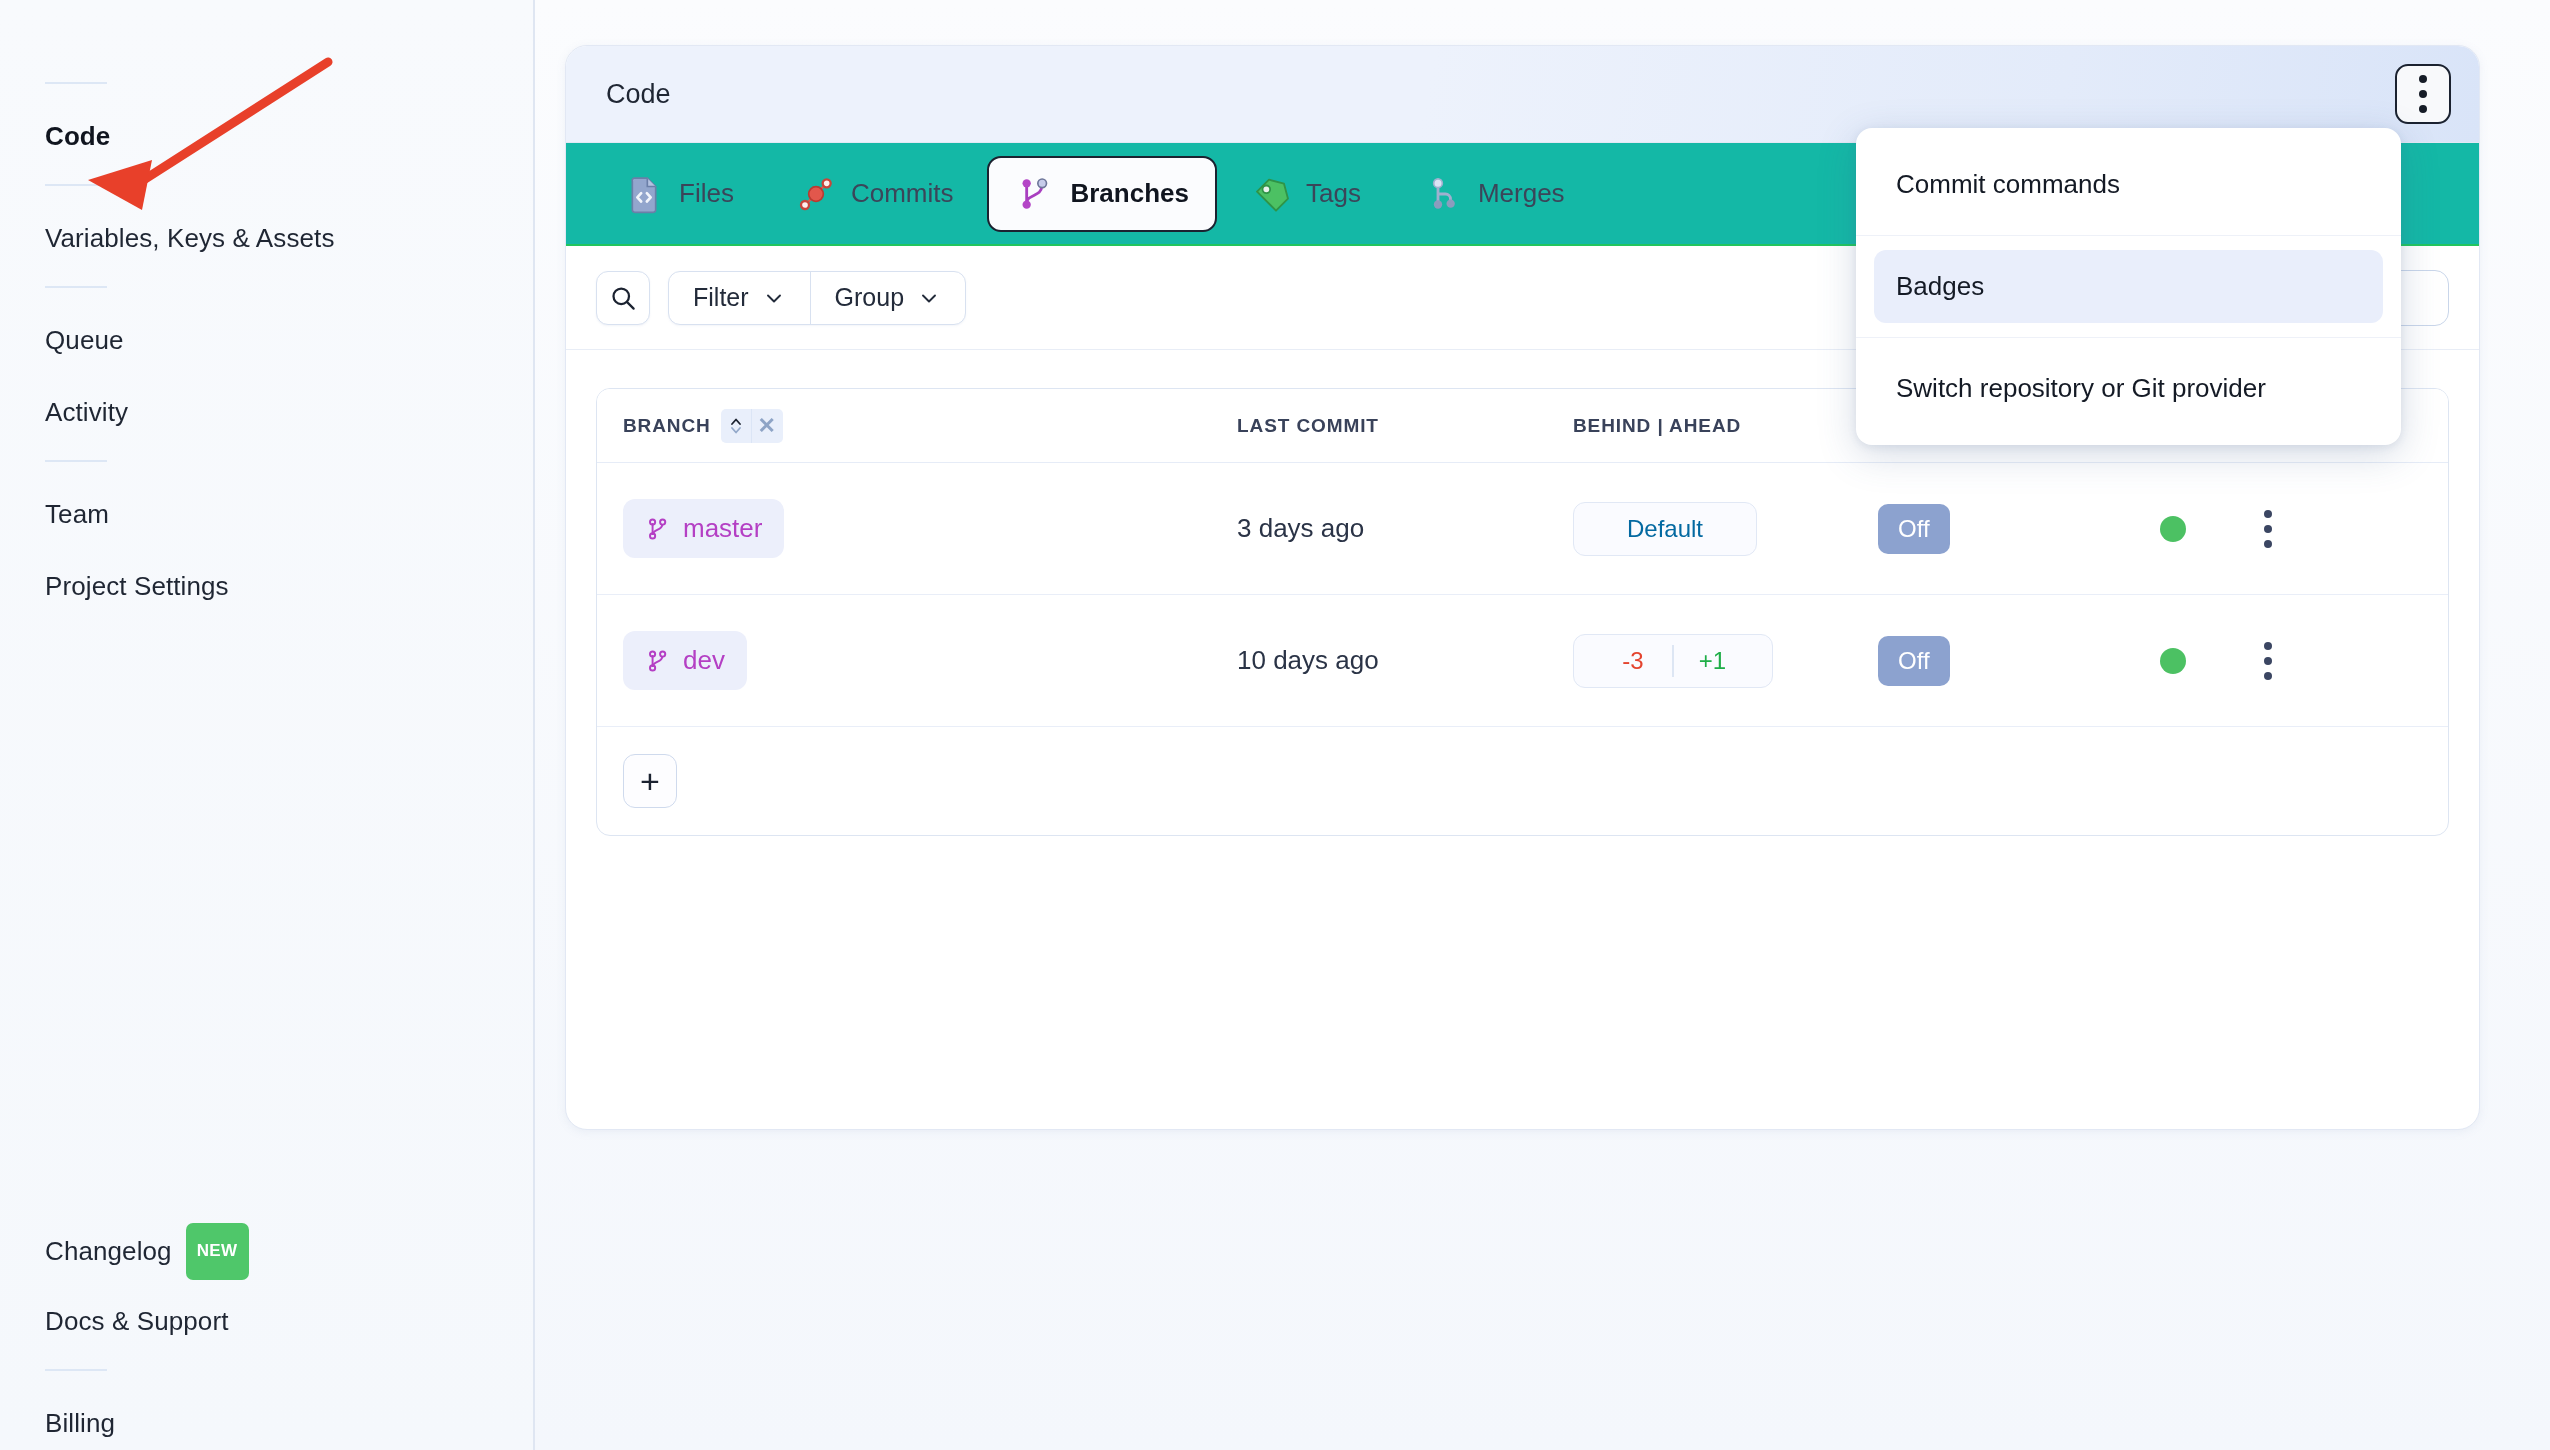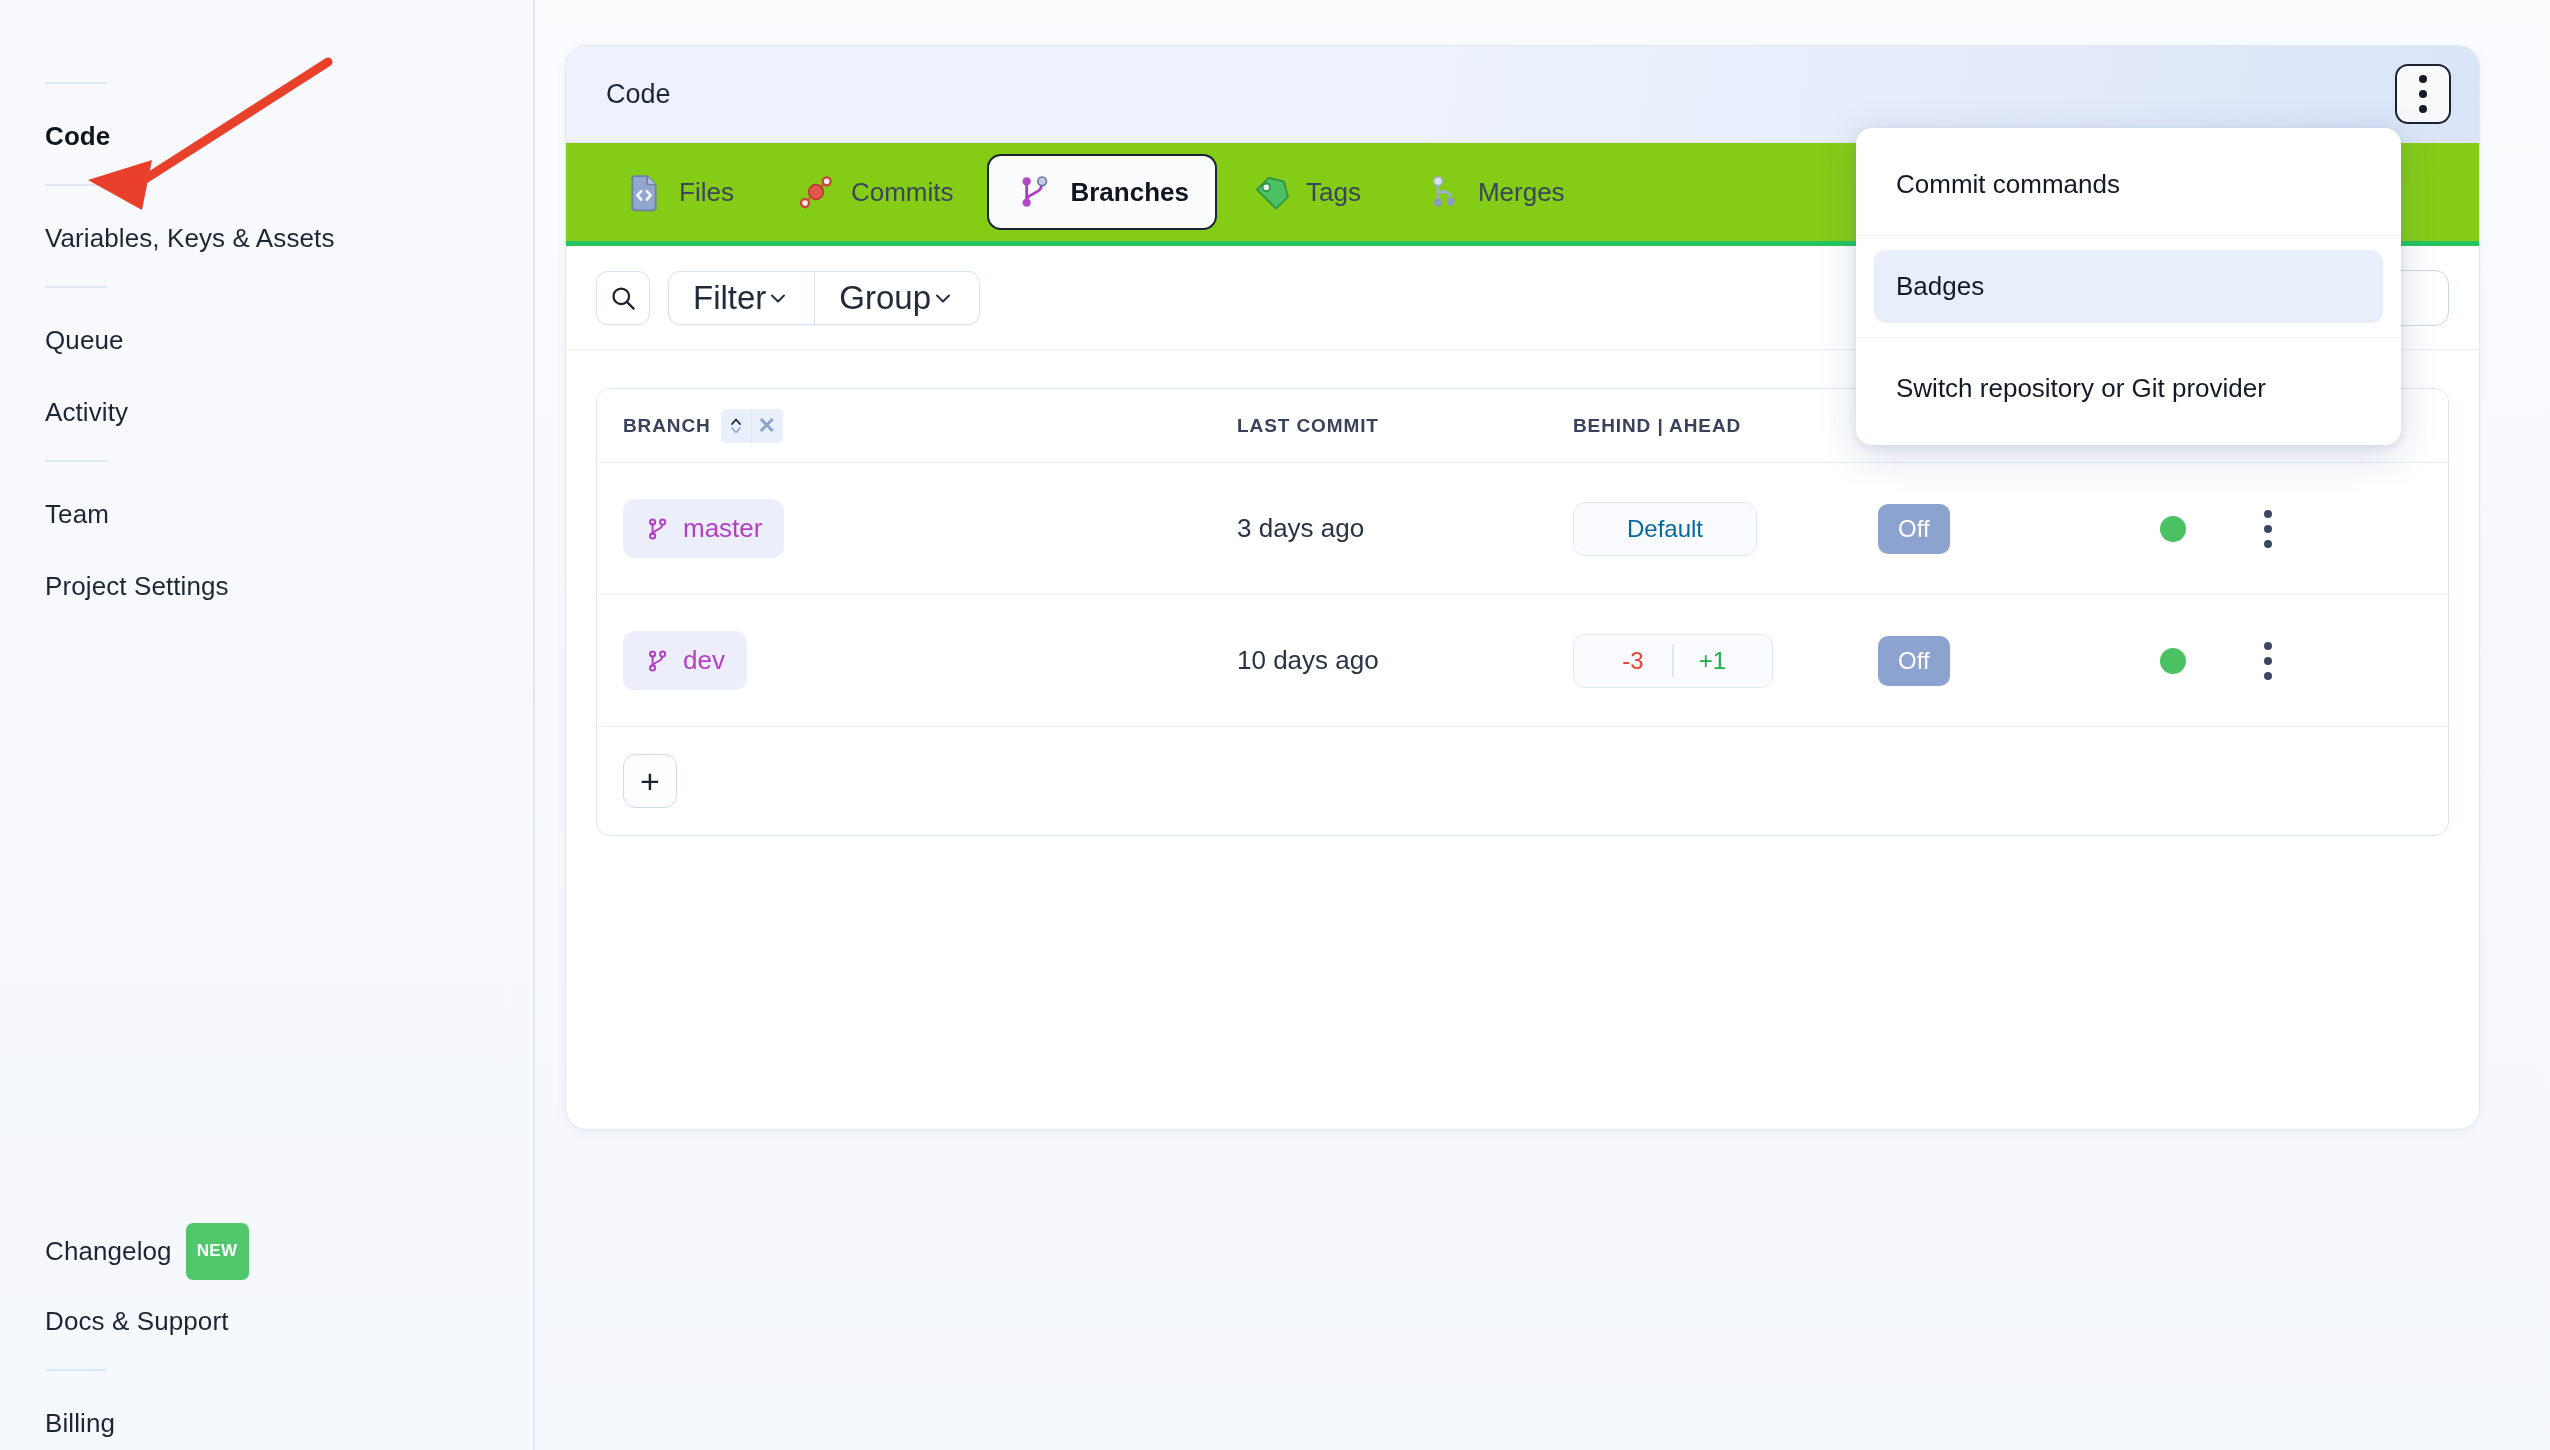--- a/index.html
+++ b/index.html
@@ -67,21 +67,21 @@
     width: 56px; height: 60px; border-radius: 13px;
     border: 2.5px solid #1b2230; background: #f8f9fb;
     display: flex; flex-direction: column; align-items: center; justify-content: center;
     gap: 7px; cursor: pointer; z-index: 30;
   }
   .kebab-btn i { width: 8px; height: 8px; border-radius: 50%; background: #161c27; display:block;}
 
   
   .tabbar {
     height: 103px; display: flex; align-items: center; padding-left: 30px;
-    border-bottom: 5px solid #22c55e; background: #84cc16; gap: 6px;
+    border-bottom: 2px solid #22c55e; background: #14b8a6; gap: 6px;
     position: relative;
   }
   .tab {
     display: flex; align-items: center; gap: 15px;
     padding: 16px 26px; border-radius: 14px; cursor: pointer;
     border: 2.5px solid transparent; font-size: 26px; color: #3b4559;
   }
   .tab.active { border-color: #1b2230; color: #10151f; font-weight: bold; background: #fbfcfe; }
   .tab svg { display:block; }
 
@@ -93,22 +93,22 @@
   .icon-btn {
     width: 54px; height: 54px; border-radius: 12px; border: 1.5px solid #d8e1f0;
     background: #fff; display: flex; align-items: center; justify-content: center;
     cursor: pointer; box-shadow: 0 1px 2px rgba(140,160,200,.12);
   }
   .seg-group {
     display: flex; margin-left: 18px; border: 1.5px solid #d8e1f0; border-radius: 12px;
     background: #fff; overflow: hidden; box-shadow: 0 1px 2px rgba(140,160,200,.10);
   }
   .seg {
-    display: flex; align-items: center; padding: 0 24px; height: 52px;
-    font-size: 33px; color: #232b3a; cursor: pointer;
+    display: flex; align-items: center; gap: 13px; padding: 0 24px; height: 52px;
+    font-size: 25px; color: #232b3a; cursor: pointer;
   }
   .seg + .seg { border-left: 1.5px solid #d8e1f0; }
   .toolbar-right-btn {
     position: absolute; right: 30px; top: 50%; transform: translateY(-50%);
     width: 130px; height: 56px; border-radius: 14px; border: 1.5px solid #c9d6ea;
     background: #fff;
   }
 
   
   .table-wrap {

